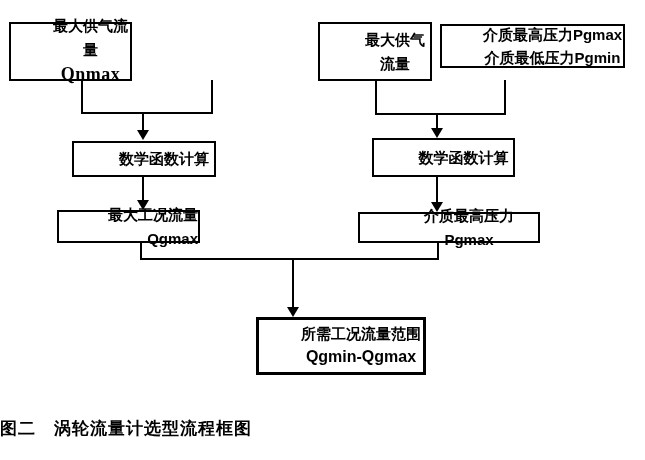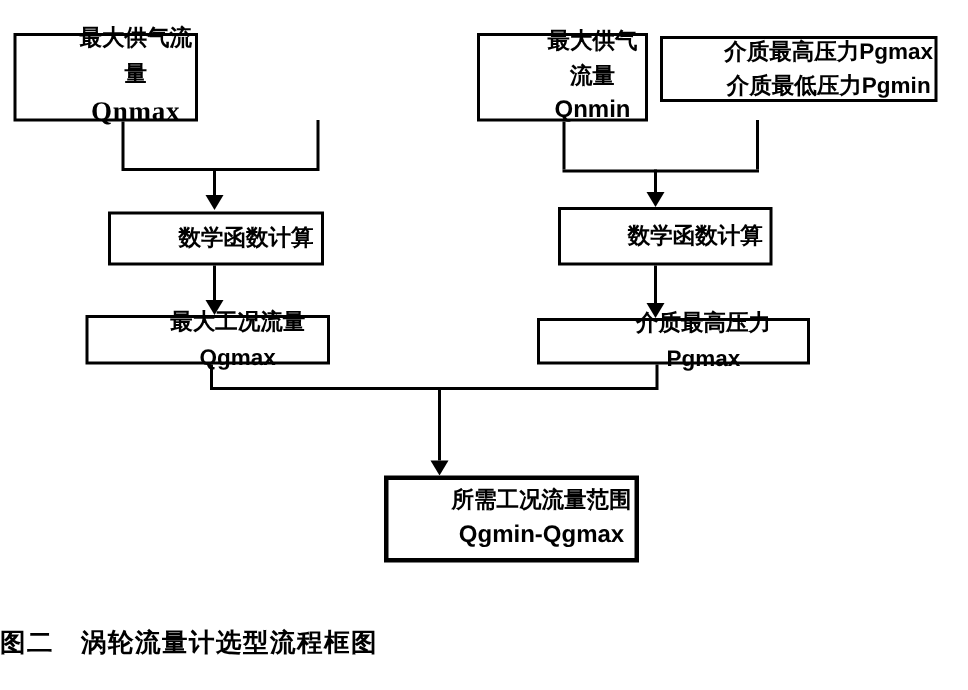--- a/index.html
+++ b/index.html
@@ -71,21 +71,20 @@
 <div class="canvas">
 
   <div class="box" style="left:9px; top:22px; width:123px; height:59px;">
     <span>最大供气流量</span>
     <span class="latin-serif">Qnmax</span>
   </div>
 
 
   <div class="box" style="left:318px; top:22px; width:114px; height:59px;">
     <span>最大供气流量</span>
-    <span class="latin-bold">Qnmin</span>
   </div>
 
   <div class="box" style="left:440px; top:24px; width:185px; height:44px;">
     <span>介质最高压力Pgmax</span>
     <span>介质最低压力Pgmin</span>
   </div>
 
   <div class="line" style="left:81px;  top:81px;  width:2px;   height:31px;"></div>
   <div class="line" style="left:211px; top:80px;  width:2px;   height:32px;"></div>
   <div class="line" style="left:81px;  top:112px; width:132px; height:2px;"></div>
@@ -105,21 +104,21 @@
   <div class="box" style="left:372px; top:138px; width:143px; height:39px;">
     <span>数学函数计算</span>
   </div>
 
   <div class="line" style="left:142px; top:177px; width:2px; height:25px;"></div>
   <div class="arrow" style="left:137px; top:200px;"></div>
 
   <div class="line" style="left:436px; top:177px; width:2px; height:27px;"></div>
   <div class="arrow" style="left:431px; top:202px;"></div>
 
-  <div class="box" style="left:57px; top:210px; width:163px; height:33px;">
+  <div class="box" style="left:57px; top:210px; width:143px; height:33px;text-align:right;">
     <span>最大工况流量Qgmax</span>
   </div>
 
   <div class="box" style="left:358px; top:212px; width:182px; height:31px;">
     <span>介质最高压力Pgmax</span>
   </div>
 
   <div class="line" style="left:140px; top:243px; width:2px;   height:15px;"></div>
   <div class="line" style="left:437px; top:243px; width:2px;   height:15px;"></div>
   <div class="line" style="left:140px; top:258px; width:299px; height:2px;"></div>

